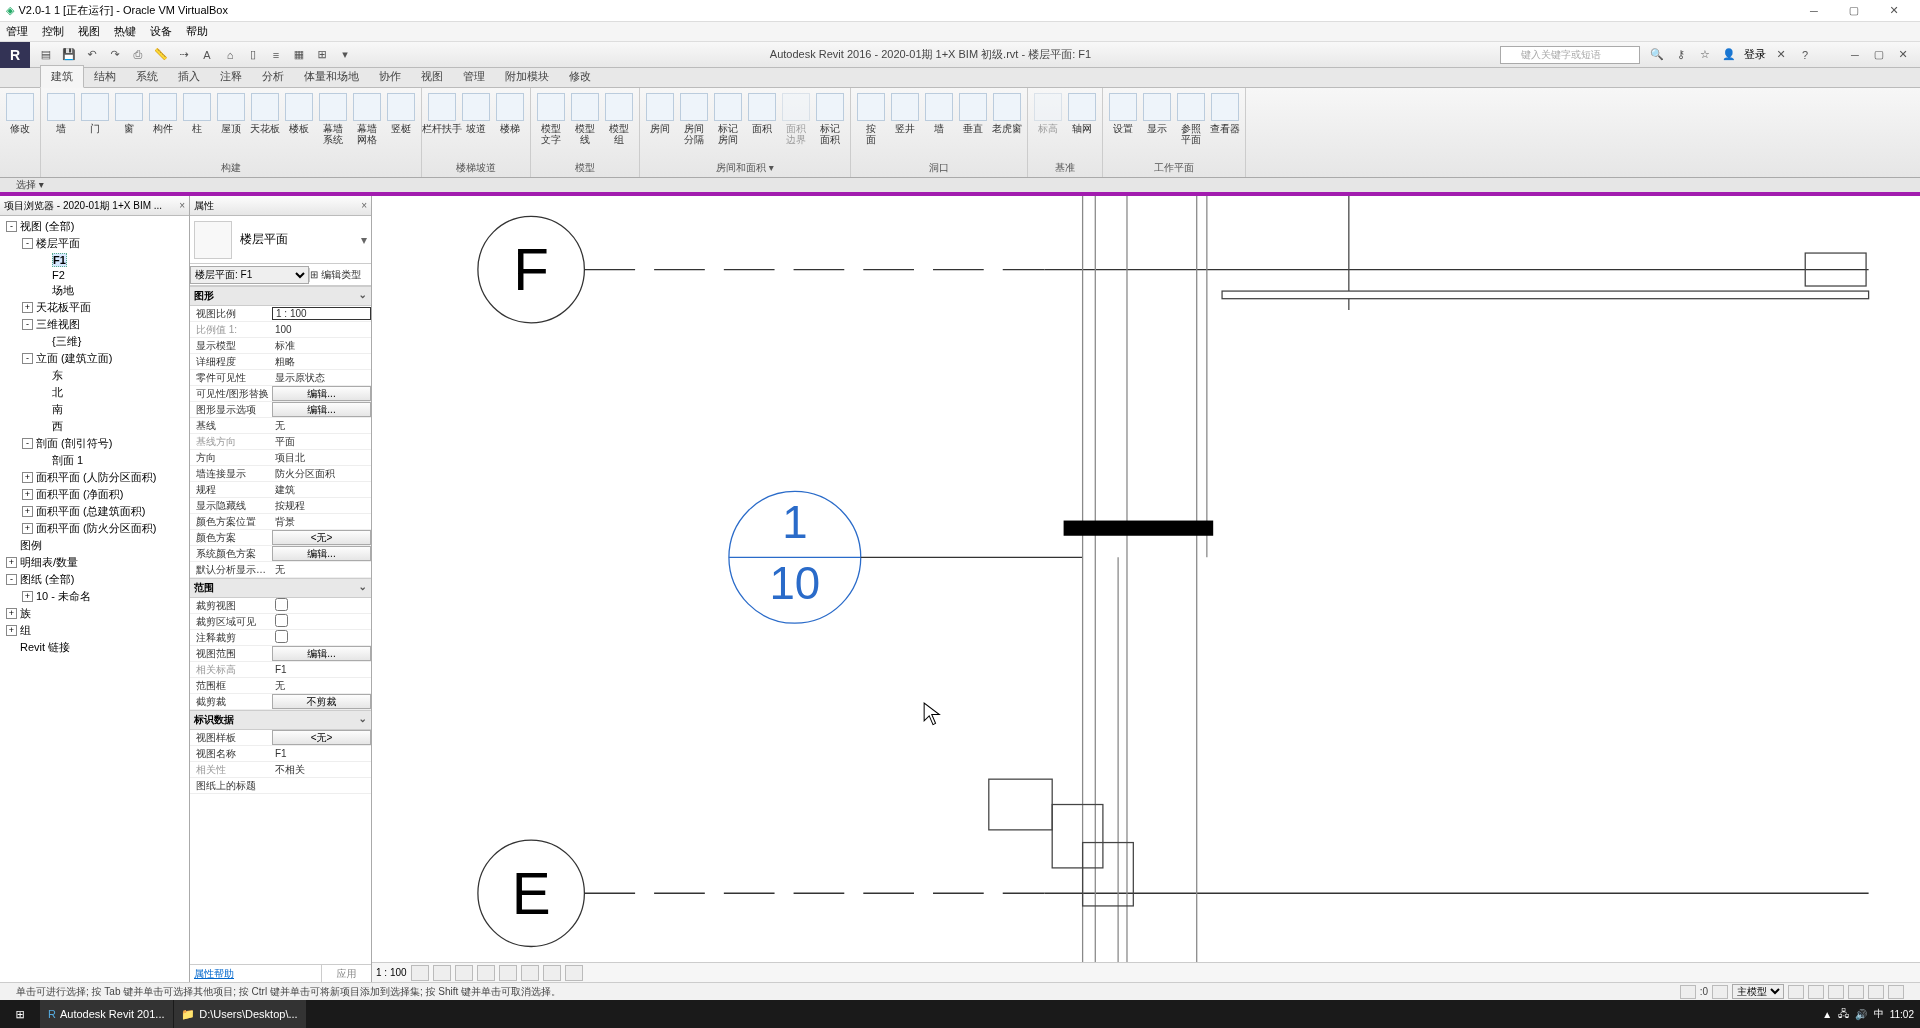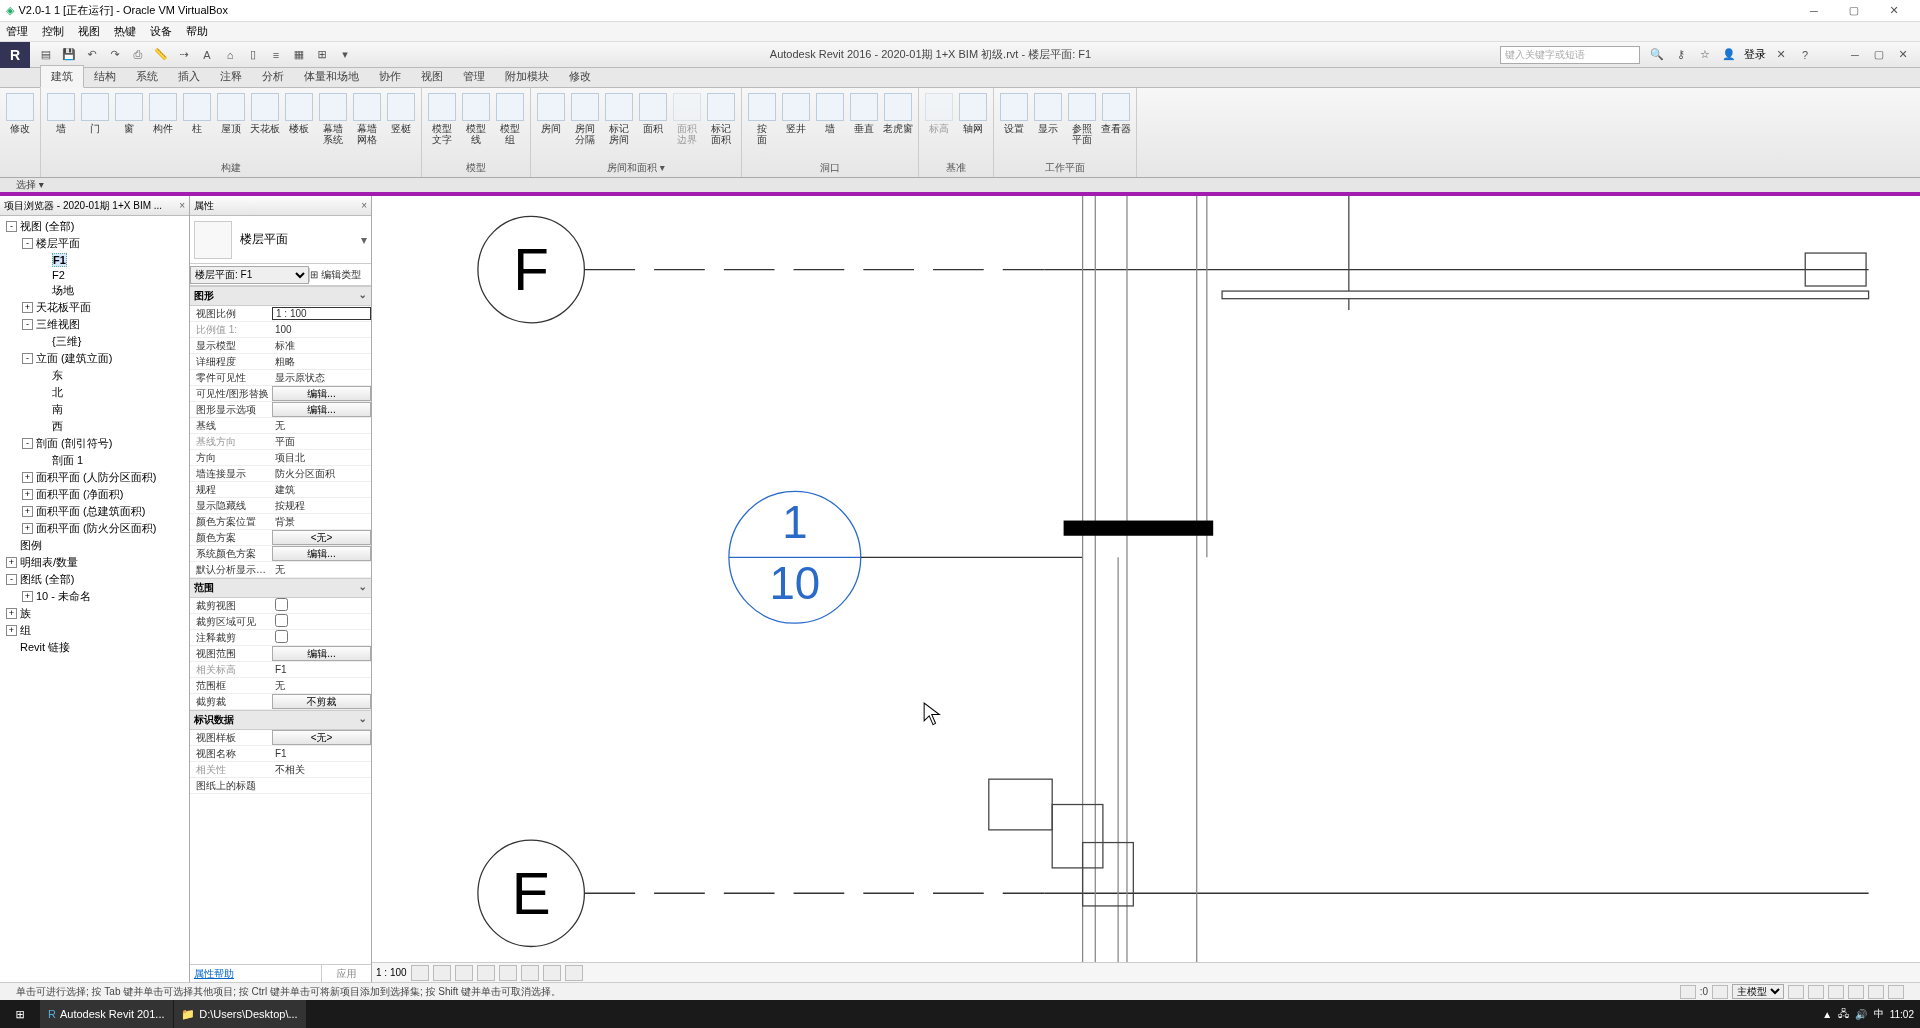--- a/index.html
+++ b/index.html
@@ -12,21 +12,21 @@
 
 
 .vbox-menu { height: 20px; background: #f5f5f5; border-bottom: 1px solid #ddd; display: flex; align-items: center; padding: 0 6px; font-size: 11px; gap: 14px; }
 
 
 .revit-title { height: 26px; background: linear-gradient(#f8f8f8,#e8e8e8); border-bottom: 1px solid #bbb; display: flex; align-items: center; font-size: 11px; }
 .revit-title .logo { width: 30px; height: 26px; background: #335; display:flex; align-items:center; justify-content:center; color:#fff; font-weight:bold; font-size:14px; }
 .revit-title .qat { display:flex; gap:3px; padding:0 6px; }
 .revit-title .qat .qbtn { width:20px; height:20px; border:1px solid transparent; display:flex; align-items:center; justify-content:center; color:#555; font-size:11px; }
 .revit-title .ttext { flex:1; text-align:center; color:#444; }
-.revit-title .search { width:140px; height:18px; border:1px solid #aaa; background:#fff; font-size:10px; color:#aaa; padding:0 4px; display:flex; align-items:center; }
+.revit-title .search { width:140px; height:18px; border:1px solid #aaa; background:#fff; font-size:10px; color:#aaa; padding:0 20px; display:flex; align-items:center; }
 .revit-title .right { display:flex; gap:6px; align-items:center; padding:0 8px; }
 .revit-title .icn { width:18px; text-align:center; color:#555; }
 
 
 .ribbon-tabs { height: 20px; background: #e8e8e8; border-bottom: 1px solid #bbb; display:flex; align-items:flex-end; padding-left:40px; font-size:11px; }
 .ribbon-tabs .tab { padding: 3px 10px; color:#444; cursor:pointer; }
 .ribbon-tabs .tab.active { background:#f5f5f5; border:1px solid #bbb; border-bottom:1px solid #f5f5f5; margin-bottom:-1px; }
 
 
 .ribbon { height: 90px; background: linear-gradient(#f7f7f7,#e6e6e6); border-bottom:1px solid #aaa; display:flex; }
@@ -227,20 +227,37 @@
           <div class="ricon"></div>
           <div class="rlabel">竖梃</div>
         </div>
       </div>
       <div class="glabel">构建</div>
     </div>
     <div class="group">
       <div class="btns">
         <div class="rbtn">
           <div class="ricon"></div>
+          <div class="rlabel">栏杆扶手</div>
+        </div>
+        <div class="rbtn">
+          <div class="ricon"></div>
+          <div class="rlabel">坡道</div>
+        </div>
+        <div class="rbtn">
+          <div class="ricon"></div>
+          <div class="rlabel">楼梯</div>
+        </div>
+      </div>
+      <div class="glabel">楼梯坡道</div>
+    </div>
+    <div class="group">
+      <div class="btns">
+        <div class="rbtn">
+          <div class="ricon"></div>
           <div class="rlabel">模型
 文字</div>
         </div>
         <div class="rbtn">
           <div class="ricon"></div>
           <div class="rlabel">模型
 线</div>
         </div>
         <div class="rbtn">
           <div class="ricon"></div>

